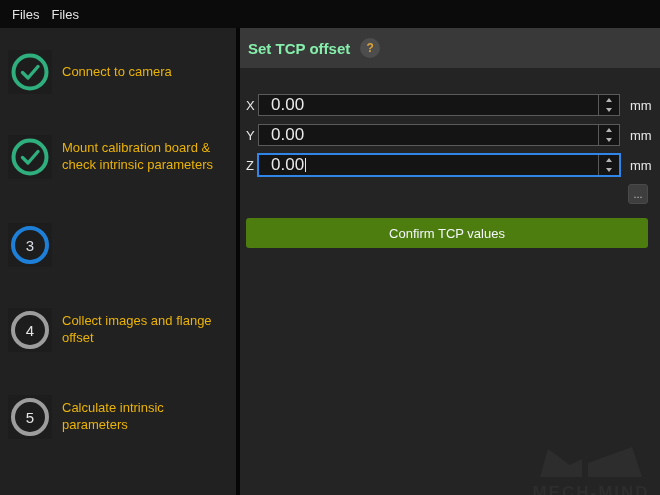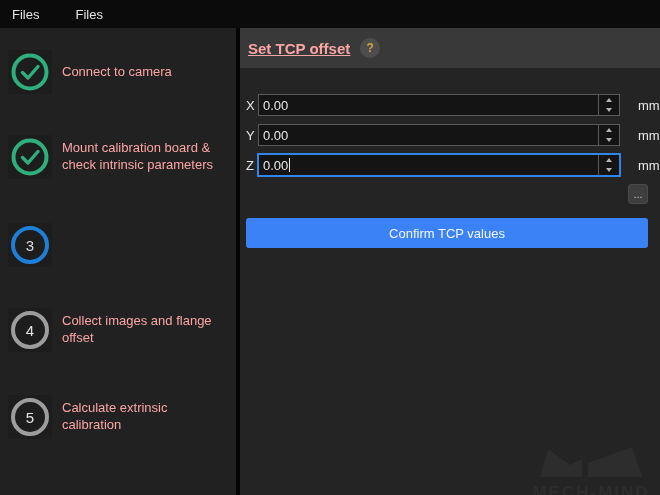--- a/index.html
+++ b/index.html
@@ -5,21 +5,21 @@
   * { margin:0; padding:0; box-sizing:border-box; }
   body { background:#111; }
   .app {
     position:relative; width:660px; height:495px; overflow:hidden;
     background:#242424; font-family:"Liberation Sans", sans-serif;
     -webkit-font-smoothing:antialiased;
   }
   
   .menubar {
     position:absolute; left:0; top:0; width:660px; height:28px;
-    background:#0b0b0b; display:flex; align-items:center; gap:28px;
+    background:#0b0b0b; display:flex; align-items:center; gap:4px;
     padding-left:8px; z-index:5;
   }
   .menu-item { color:#e4e4e4; font-size:13px; padding:2px 4px; cursor:default; }
   
   .sidebar {
     position:absolute; left:0; top:28px; width:236px; height:467px;
     background:#212121;
   }
   .divider {
     position:absolute; left:236px; top:28px; width:4px; height:467px;
@@ -33,75 +33,75 @@
     width:44px; height:44px; flex:0 0 44px; background:#1d1d1d;
     display:flex; align-items:center; justify-content:center;
   }
   .ring {
     width:38px; height:38px; border-radius:50%;
     display:flex; align-items:center; justify-content:center;
     font-size:15px; 
   }
   .ring.active  { border:4px solid #1e7fd8; color:#d7dde4; }
   .ring.pending { border:4px solid #9d9d9d; color:#e4e4e4; }
-  .step-label { font-size:13px; line-height:1.3; color:#fca5a5; max-width:168px; }
+  .step-label { font-size:13px; line-height:1.3; color:#eab308; max-width:168px; }
   .step-label.active { color:#2080da; }
   
   .panel {
     position:absolute; left:240px; top:28px; width:420px; height:467px;
     background:#242424;
   }
   .panel-header {
     position:absolute; left:0; top:0; width:420px; height:40px;
     background:#393939; display:flex; align-items:center; gap:10px;
     padding-left:8px;
   }
-  .panel-title { color:#fca5a5; font-size:15px; font-weight:bold;text-decoration:underline; }
+  .panel-title { color:#86efac; font-size:15px; font-weight:bold; }
   .help-badge {
     width:20px; height:20px; border-radius:50%; background:#4d4d4d;
     color:#dba43c; font-size:12px; font-weight:bold;
     display:flex; align-items:center; justify-content:center; cursor:pointer;
   }
   
   .field-row { position:absolute; left:6px; display:flex; align-items:center; }
   .field-label { width:12px; color:#e8e8e8; font-size:13px; }
   .spinbox {
     width:362px; height:22px; background:#141414;
     border:1px solid #5a5a5a; display:flex; align-items:stretch;
   }
   .spinbox.focused { border:1px solid #2f86e8; box-shadow:0 0 0 1px #2f86e8; }
   .spin-value {
-    flex:1; display:flex; align-items:center; padding-left:4px;
-    color:#eaeaea; font-size:13px;
+    flex:1; display:flex; align-items:center; padding-left:12px;
+    color:#eaeaea; font-size:17px;
   }
   .caret { display:inline-block; width:1px; height:14px; background:#eaeaea; margin-left:1px; }
   .spin-buttons {
     width:21px; border-left:1px solid #5a5a5a;
     display:flex; flex-direction:column;
   }
   .spin-btn { flex:1; display:flex; align-items:center; justify-content:center; cursor:pointer; }
   .tri-up {
     width:0; height:0; border-left:3px solid transparent;
     border-right:3px solid transparent; border-bottom:4px solid #b5b5b5;
   }
   .tri-down {
     width:0; height:0; border-left:3px solid transparent;
     border-right:3px solid transparent; border-top:4px solid #b5b5b5;
   }
-  .unit { color:#e8e8e8; font-size:13px; margin-left:18px; }
+  .unit { color:#e8e8e8; font-size:13px; margin-left:10px; }
   
   .more-btn {
     position:absolute; left:388px; top:156px; width:20px; height:20px;
     background:#3e3e3e; border:1px solid #4a4a4a; border-radius:3px;
     color:#c0c0c0; font-size:11px; line-height:1;
     display:flex; align-items:center; justify-content:center; cursor:pointer;
   }
   .confirm-btn {
     position:absolute; left:6px; top:190px; width:402px; height:30px;
-    background:#3b82f6; border:none; border-radius:3px;
+    background:#4d7c0f; border:none; border-radius:3px;
     color:#f4f8fc; font-size:13px; cursor:pointer;
     display:flex; align-items:center; justify-content:center;
     font-family:"Liberation Sans", sans-serif;
   }
   
   .watermark {
     position:absolute; right:8px; bottom:-8px; width:122px;
     display:flex; flex-direction:column; align-items:center; gap:4px;
     pointer-events:none;
   }
@@ -158,21 +158,21 @@
       </div>
       <div class="step-label">Collect images and flange offset</div>
     </div>
 
     <div class="step" style="top:367px;">
       <div class="step-iconbox">
         <div class="ring pending">
           <span>5</span>
         </div>
       </div>
-      <div class="step-label">Calculate extrinsic calibration</div>
+      <div class="step-label">Calculate intrinsic parameters</div>
     </div>
 
   </div>
 
   <div class="divider"></div>
 
   <div class="panel">
 
     <div class="panel-header">
       <span class="panel-title">Set TCP offset</span>

